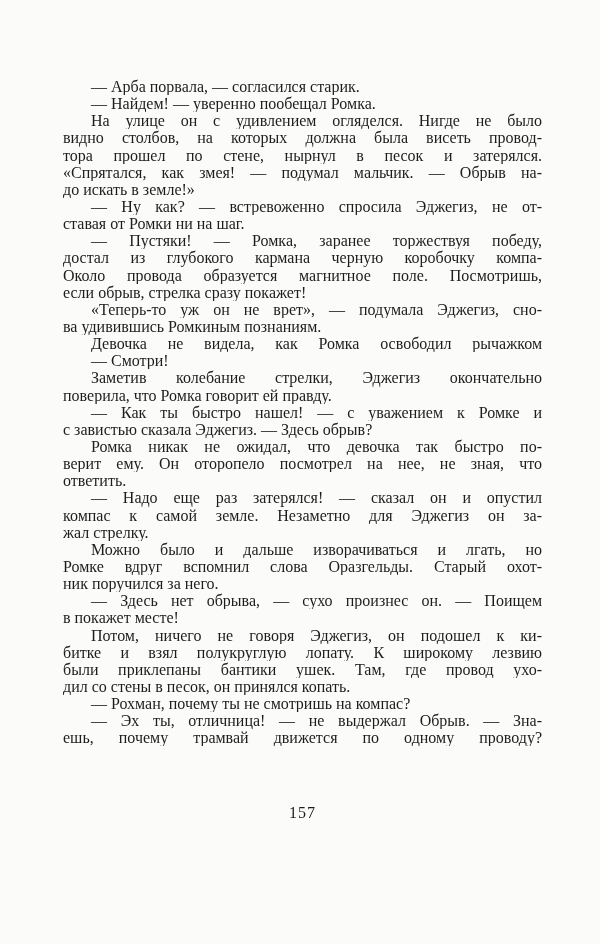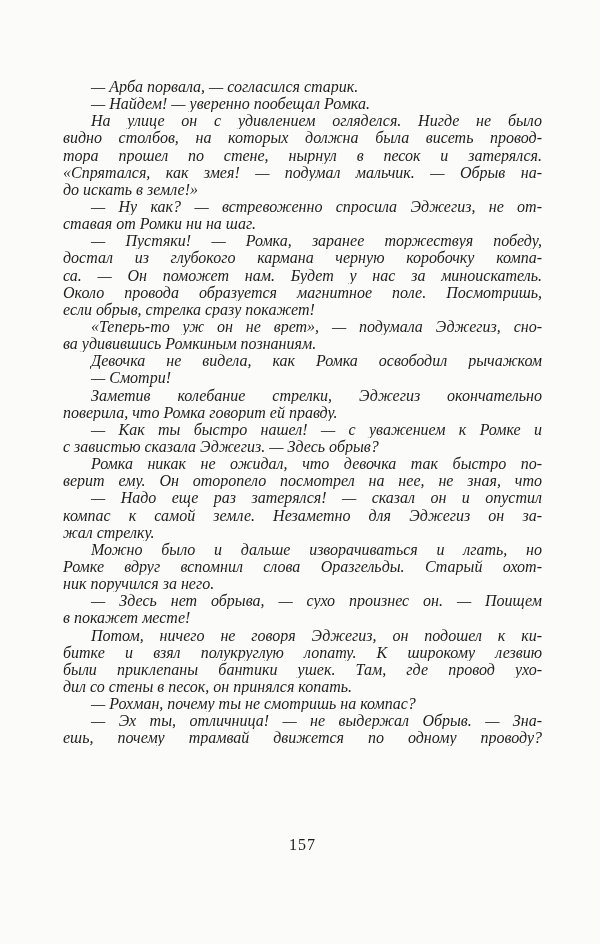--- a/index.html
+++ b/index.html
@@ -17,39 +17,38 @@
     color: #1d1d1b;
     overflow: hidden;
   }
   .text-block {
     position: absolute;
     left: 63px;
     top: 78px;
     width: 479px;
     font-size: 16px;
     line-height: 17.15px;
-    font-style: italic;
   }
   .line {
     height: 17.15px;
     overflow: hidden;
     white-space: normal;
     text-rendering: optimizeLegibility;
   }
   .line.just {
     text-align: justify;
     text-align-last: justify;
     -moz-text-align-last: justify;
   }
   .line.indent {
     text-indent: 28px;
   }
   .page-number {
     position: absolute;
-    top: 836px;
+    top: 804px;
     left: 63px;
     width: 479px;
     text-align: center;
     font-size: 16px;
     letter-spacing: 1px;
   }
 </style>
 </head>
 <body>
 
@@ -59,33 +58,33 @@
       <div class="line indent">— Найдем! — уверенно пообещал Ромка.</div>
       <div class="line just indent">На улице он с удивлением огляделся. Нигде не было</div>
       <div class="line just">видно столбов, на которых должна была висеть провод-</div>
       <div class="line just">тора прошел по стене, нырнул в песок и затерялся.</div>
       <div class="line just">«Спрятался, как змея! — подумал мальчик. — Обрыв на-</div>
       <div class="line">до искать в земле!»</div>
       <div class="line just indent">— Ну как? — встревоженно спросила Эджегиз, не от-</div>
       <div class="line">ставая от Ромки ни на шаг.</div>
       <div class="line just indent">— Пустяки! — Ромка, заранее торжествуя победу,</div>
       <div class="line just">достал из глубокого кармана черную коробочку компа-</div>
-      <div class="line just">са. — Он поможет нам. Будет у нас за миноискатель.</div>
       <div class="line just">Около провода образуется магнитное поле. Посмотришь,</div>
       <div class="line">если обрыв, стрелка сразу покажет!</div>
       <div class="line just indent">«Теперь-то уж он не врет», — подумала Эджегиз, сно-</div>
       <div class="line">ва удивившись Ромкиным познаниям.</div>
       <div class="line just indent">Девочка не видела, как Ромка освободил рычажком</div>
       <div class="line indent">— Смотри!</div>
       <div class="line just indent">Заметив колебание стрелки, Эджегиз окончательно</div>
       <div class="line">поверила, что Ромка говорит ей правду.</div>
       <div class="line just indent">— Как ты быстро нашел! — с уважением к Ромке и</div>
       <div class="line">с завистью сказала Эджегиз. — Здесь обрыв?</div>
       <div class="line just indent">Ромка никак не ожидал, что девочка так быстро по-</div>
       <div class="line just">верит ему. Он оторопело посмотрел на нее, не зная, что</div>
+      <div class="line">ответить.</div>
       <div class="line just indent">— Надо еще раз затерялся! — сказал он и опустил</div>
       <div class="line just">компас к самой земле. Незаметно для Эджегиз он за-</div>
       <div class="line">жал стрелку.</div>
       <div class="line just indent">Можно было и дальше изворачиваться и лгать, но</div>
       <div class="line just">Ромке вдруг вспомнил слова Оразгельды. Старый охот-</div>
       <div class="line">ник поручился за него.</div>
       <div class="line just indent">— Здесь нет обрыва, — сухо произнес он. — Поищем</div>
       <div class="line">в покажет месте!</div>
       <div class="line just indent">Потом, ничего не говоря Эджегиз, он подошел к ки-</div>
       <div class="line just">битке и взял полукруглую лопату. К широкому лезвию</div>

